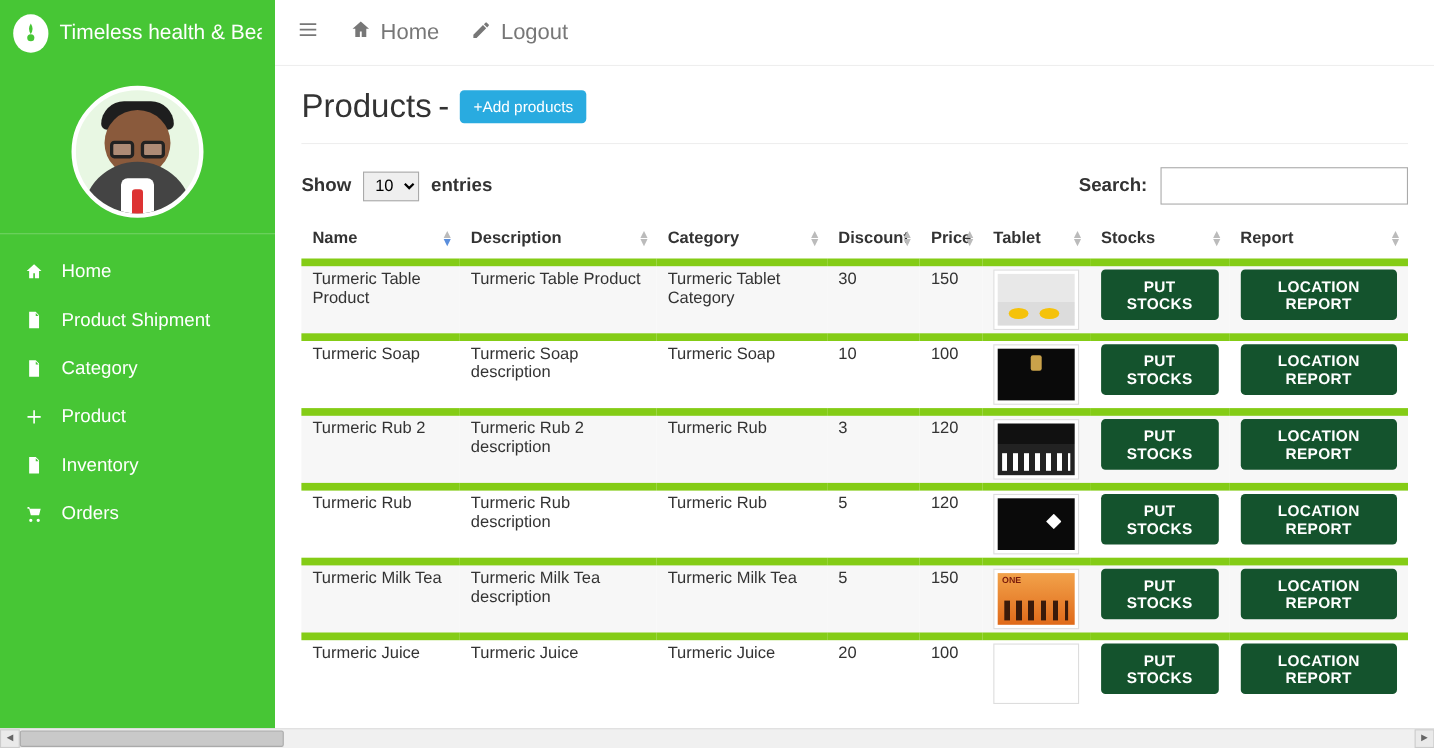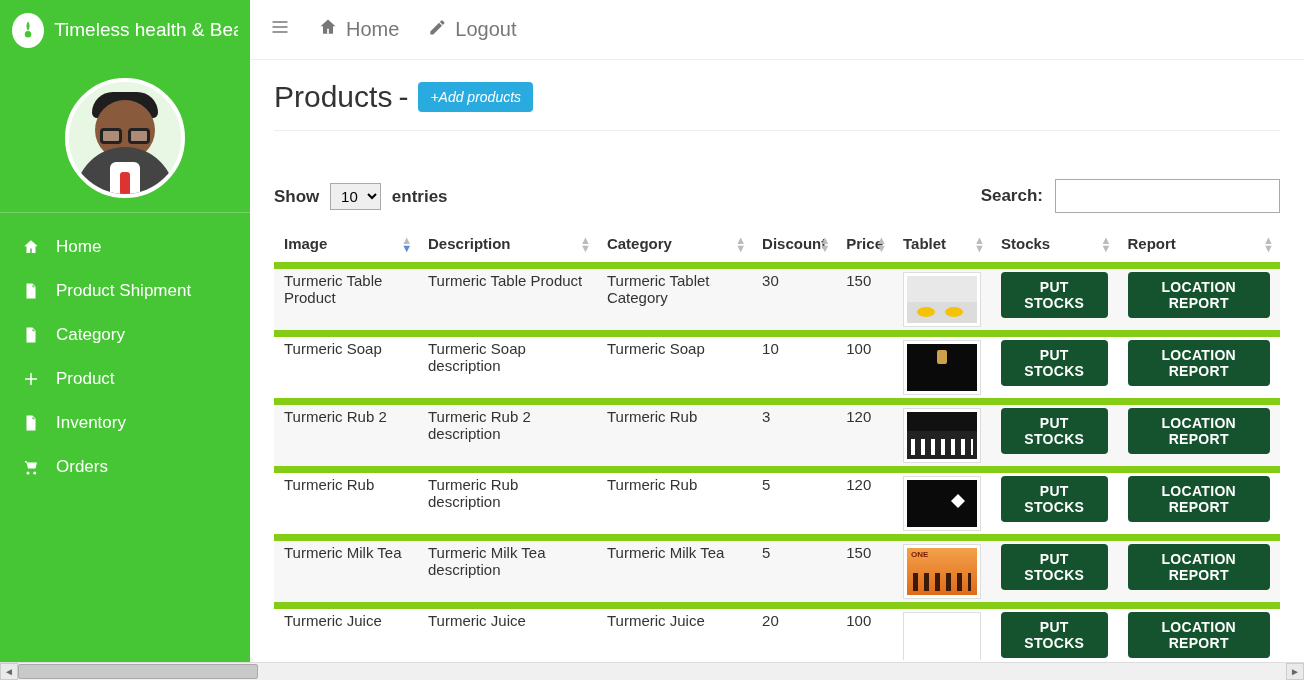--- a/index.html
+++ b/index.html
@@ -31,25 +31,25 @@
   .nav a { display:flex; align-items:center; gap:14px; padding:12px 20px; color:#fff; text-decoration:none; font-size:17px; }
   .nav .icon { width:22px; display:inline-flex; justify-content:center; font-size:18px; }
 
   
   .topbar { position:absolute; top:0; left:250px; right:0; height:60px; background:#fff; border-bottom:1px solid #eee; display:flex; align-items:center; padding:0 20px; gap:28px; z-index:10; }
   .hamburger { font-size:20px; color:#777; cursor:pointer; }
   .topbar a { color:#777; text-decoration:none; font-size:20px; display:inline-flex; align-items:center; gap:8px; }
 
   
   .main { position:absolute; top:60px; left:250px; right:0; bottom:20px; overflow-y:auto; padding:20px 24px; background:#fff; }
-  .page-header { display:flex; align-items:center; gap:10px; padding-bottom:16px; border-bottom:1px solid #eee; margin-bottom:48px; }
+  .page-header { display:flex; align-items:center; gap:10px; padding-bottom:16px; border-bottom:1px solid #eee; margin-bottom:21px; }
   .page-header h1 { font-size:30px; font-weight:500; color:#333; }
   .page-header .dash { font-size:30px; color:#333; margin-left:-4px; }
   .btn { display:inline-block; border:none; cursor:pointer; font-size:14px; border-radius:4px; padding:7px 12px; color:#fff; }
-  .btn-info { background:#29abe0;font-style:italic; }
+  .btn-info { background:#29abe0; }
   .btn-success { background:#14532d; font-weight:600; letter-spacing:.3px; }
 
   .table-controls { display:flex; justify-content:space-between; align-items:center; font-size:17px; font-weight:700; margin-bottom:12px; }
   .table-controls select { font-size:15px; padding:3px 6px; border:1px solid #aaa; margin:0 6px; }
   .table-controls .search-wrap { display:flex; align-items:center; gap:12px; }
   .table-controls input[type=search] { width:225px; height:34px; font-size:15px; padding:4px 8px; border:1px solid #aaa; }
 
   table.data { width:100%; border-collapse:collapse; }
   table.data thead th { text-align:left; font-weight:700; font-size:15px; padding:10px 10px; border-bottom:2px solid #444; position:relative; }
   table.data thead th .sort { position:absolute; right:6px; top:50%; transform:translateY(-50%); color:#bbb; font-size:11px; line-height:8px; }
@@ -218,21 +218,21 @@
     </div>
     <div class="search-wrap">
       <label>Search:</label>
       <input type="search" style="">
     </div>
   </div>
 
   <table class="data">
     <thead>
       <tr>
-        <th class="sorted-asc"><span>Image</span><span class="sort"><span>▲</span><br><span class="down" style="color:#5a8edc">▼</span></span></th>
+        <th class="sorted-asc"><span>Name</span><span class="sort"><span>▲</span><br><span class="down" style="color:#5a8edc">▼</span></span></th>
         <th><span>Description</span><span class="sort">▲<br>▼</span></th>
         <th><span>Category</span><span class="sort">▲<br>▼</span></th>
         <th><span>Discount</span><span class="sort">▲<br>▼</span></th>
         <th><span>Price</span><span class="sort">▲<br>▼</span></th>
         <th><span>Tablet</span><span class="sort">▲<br>▼</span></th>
         <th><span>Stocks</span><span class="sort">▲<br>▼</span></th>
         <th><span>Report</span><span class="sort">▲<br>▼</span></th>
       </tr>
     </thead>
     <tbody id="tbody">

